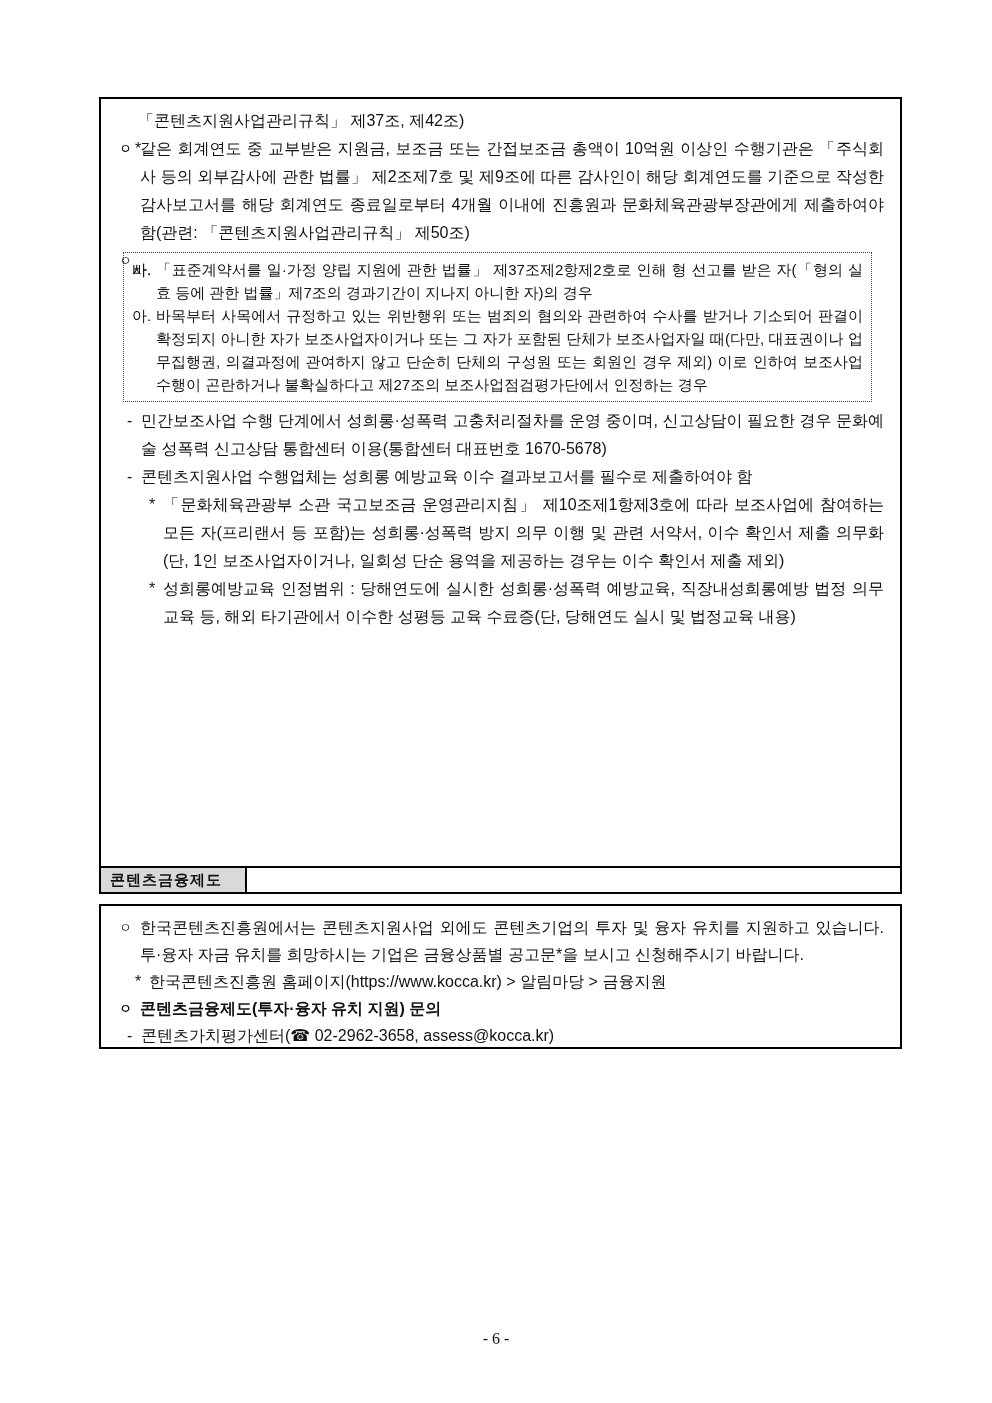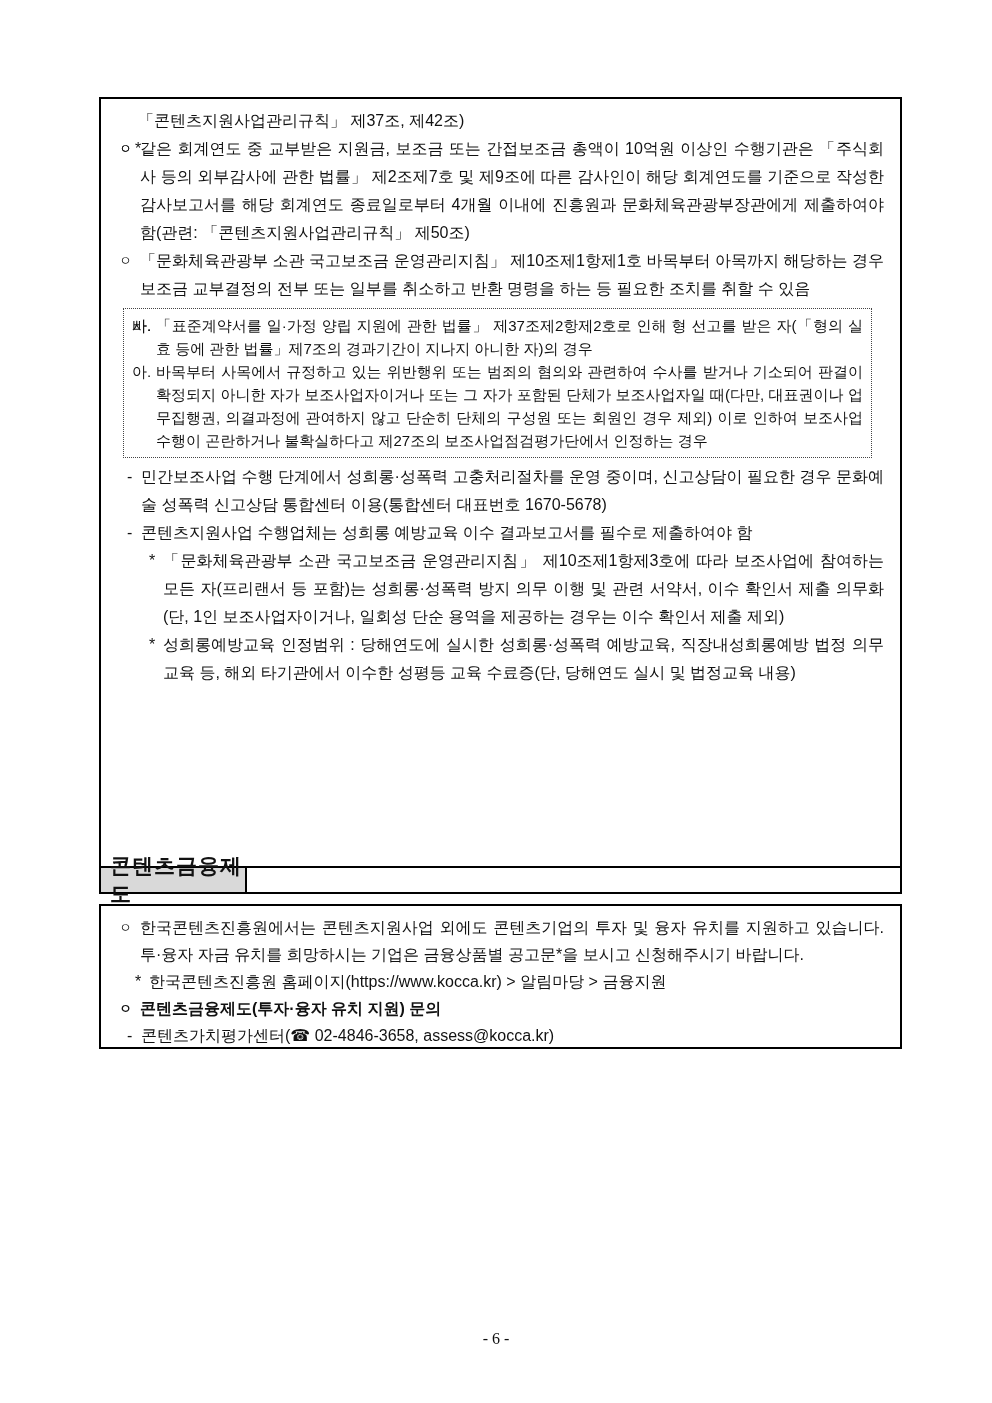--- a/index.html
+++ b/index.html
@@ -17,21 +17,21 @@
   .p-star2{padding-left:52px;} .p-star2 > .mk{left:38px;}
   
   .dotted-box{margin:5px 12px 5px 12px;border:1.5px dotted #444;padding:5px 8px 5px 0;}
   .dotted-box .p{font-size:15px;line-height:23px;}
   .p-sub{padding-left:32px;} .p-sub > .mk{left:8px;}
   
   .section-row{position:absolute;left:99px;top:866px;width:803px;height:28px;
                border:2px solid #000;box-sizing:border-box;display:flex;background:#fff;}
   .section-cell{width:146px;height:100%;background:#d9d9d9;border-right:2px solid #000;
                 box-sizing:border-box;display:flex;align-items:center;padding-left:9px;}
-  .section-cell span{font-size:21px;font-weight:bold;letter-spacing:1px;}
+  .section-cell span{font-size:15px;font-weight:bold;letter-spacing:1px;}
   .section-rest{flex:1;}
   
   .finance-box{position:absolute;left:99px;top:904px;width:803px;height:145px;
                border:2px solid #000;box-sizing:border-box;padding:8px 16px 6px 10px;overflow:hidden;}
   .finance-box .p{line-height:27px;}
   .bold{font-weight:bold;}
   
   .footer{position:absolute;left:0;top:1330px;width:100%;text-align:center;
           font-size:16px;font-family:"Liberation Serif","DejaVu Serif",serif;color:#111;}
 </style>
@@ -49,21 +49,20 @@
     </p>
     <p class="p p-star">
       <span class="mk">*</span>
     </p>
     <p class="p p-o">
       <span class="mk">ㅇ</span>
       <span>같은 회계연도 중 교부받은 지원금, 보조금 또는 간접보조금 총액이 10억원 이상인 수행기관은 「주식회사 등의 외부감사에 관한 법률」 제2조제7호 및 제9조에 따른 감사인이 해당 회계연도를 기준으로 작성한 감사보고서를 해당 회계연도 종료일로부터 4개월 이내에 진흥원과 문화체육관광부장관에게 제출하여야 함(관련: 「콘텐츠지원사업관리규칙」 제50조)</span>
     </p>
     <p class="p p-o">
       <span class="mk">ㅇ</span>
-      <span>「문화체육관광부 소관 국고보조금 운영관리지침」 제10조제1항제1호 바목부터 아목까지 해당하는 경우 보조금 교부결정의 전부 또는 일부를 취소하고 반환 명령을 하는 등 필요한 조치를 취할 수 있음</span>
     </p>
 
     <div class="dotted-box">
       <p class="p p-sub">
         <span class="mk">바.</span>
       </p>
       <p class="p p-sub">
         <span class="mk">사.</span>
         <span>「표준계약서를 일·가정 양립 지원에 관한 법률」 제37조제2항제2호로 인해 형 선고를 받은 자(「형의 실효 등에 관한 법률」제7조의 경과기간이 지나지 아니한 자)의 경우</span>
       </p>
@@ -106,21 +105,21 @@
     <p class="p p-star">
       <span class="mk">*</span>
       <span>한국콘텐츠진흥원 홈페이지(https://www.kocca.kr) &gt; 알림마당 &gt; 금융지원</span>
     </p>
     <p class="p p-o bold">
       <span class="mk">ㅇ</span>
       <span>콘텐츠금융제도(투자·융자 유치 지원) 문의</span>
     </p>
     <p class="p p-dash">
       <span class="mk">-</span>
-      <span>콘텐츠가치평가센터(☎ 02-4846-3658, assess@kocca.kr)</span>
+      <span>콘텐츠가치평가센터(☎ 02-2962-3658, assess@kocca.kr)</span>
     </p>
   </div>
 
   <div class="footer">
     <span>- 6 -</span>
   </div>
 
 </div>
 
 </body></html>

